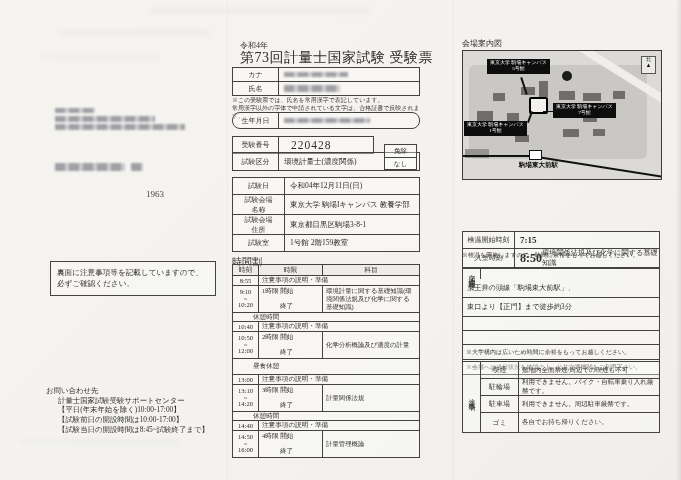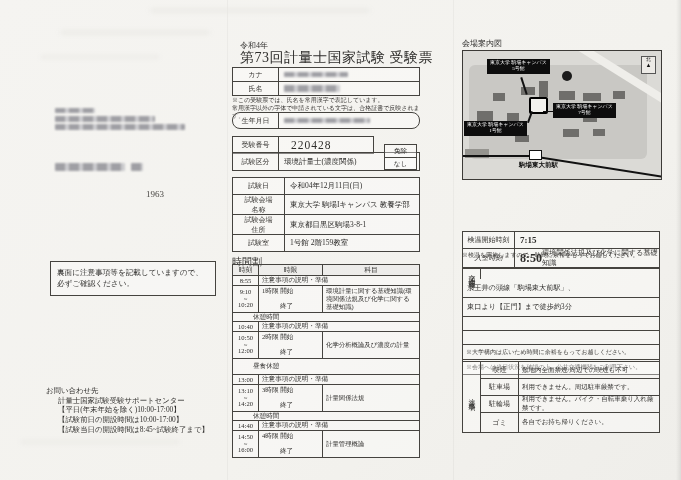--- a/index.html
+++ b/index.html
@@ -327,26 +327,26 @@
     </div>
 
     <div class="tbl" style="left:462px;top:361px;width:196px;display:flex;flex-direction:row;">
       <div class="vside" style="width:17px;border-right:1px solid #45433f;">注意事項</div>
       <div style="flex:1;">
         <div class="row" style="height:16px;">
           <div class="cell lbl" style="width:38px;">喫煙</div>
           <div class="cell" style="flex:1;font-size:6.5px;padding-left:3px;">敷地内全面禁煙/周辺での喫煙も不可</div>
         </div>
         <div class="row" style="height:16px;">
+          <div class="cell lbl" style="width:38px;">駐輪場</div>
+          <div class="cell" style="flex:1;font-size:6.5px;padding-left:3px;">利用できません。バイク・自転車乗り入れ厳禁です。</div>
+        </div>
+        <div class="row" style="height:16px;">
           <div class="cell lbl" style="width:38px;">駐車場</div>
           <div class="cell" style="flex:1;font-size:6.5px;padding-left:3px;">利用できません。周辺駐車厳禁です。</div>
-        </div>
-        <div class="row" style="height:16px;">
-          <div class="cell lbl" style="width:38px;">駐輪場</div>
-          <div class="cell" style="flex:1;font-size:6.5px;padding-left:3px;">利用できません。バイク・自転車乗り入れ厳禁です。</div>
         </div>
         <div class="row" style="height:19px;">
           <div class="cell lbl" style="width:38px;">ゴミ</div>
           <div class="cell" style="flex:1;font-size:6.5px;padding-left:3px;">各自でお持ち帰りください。</div>
         </div>
       </div>
     </div>
   </div>
 
 </div>

